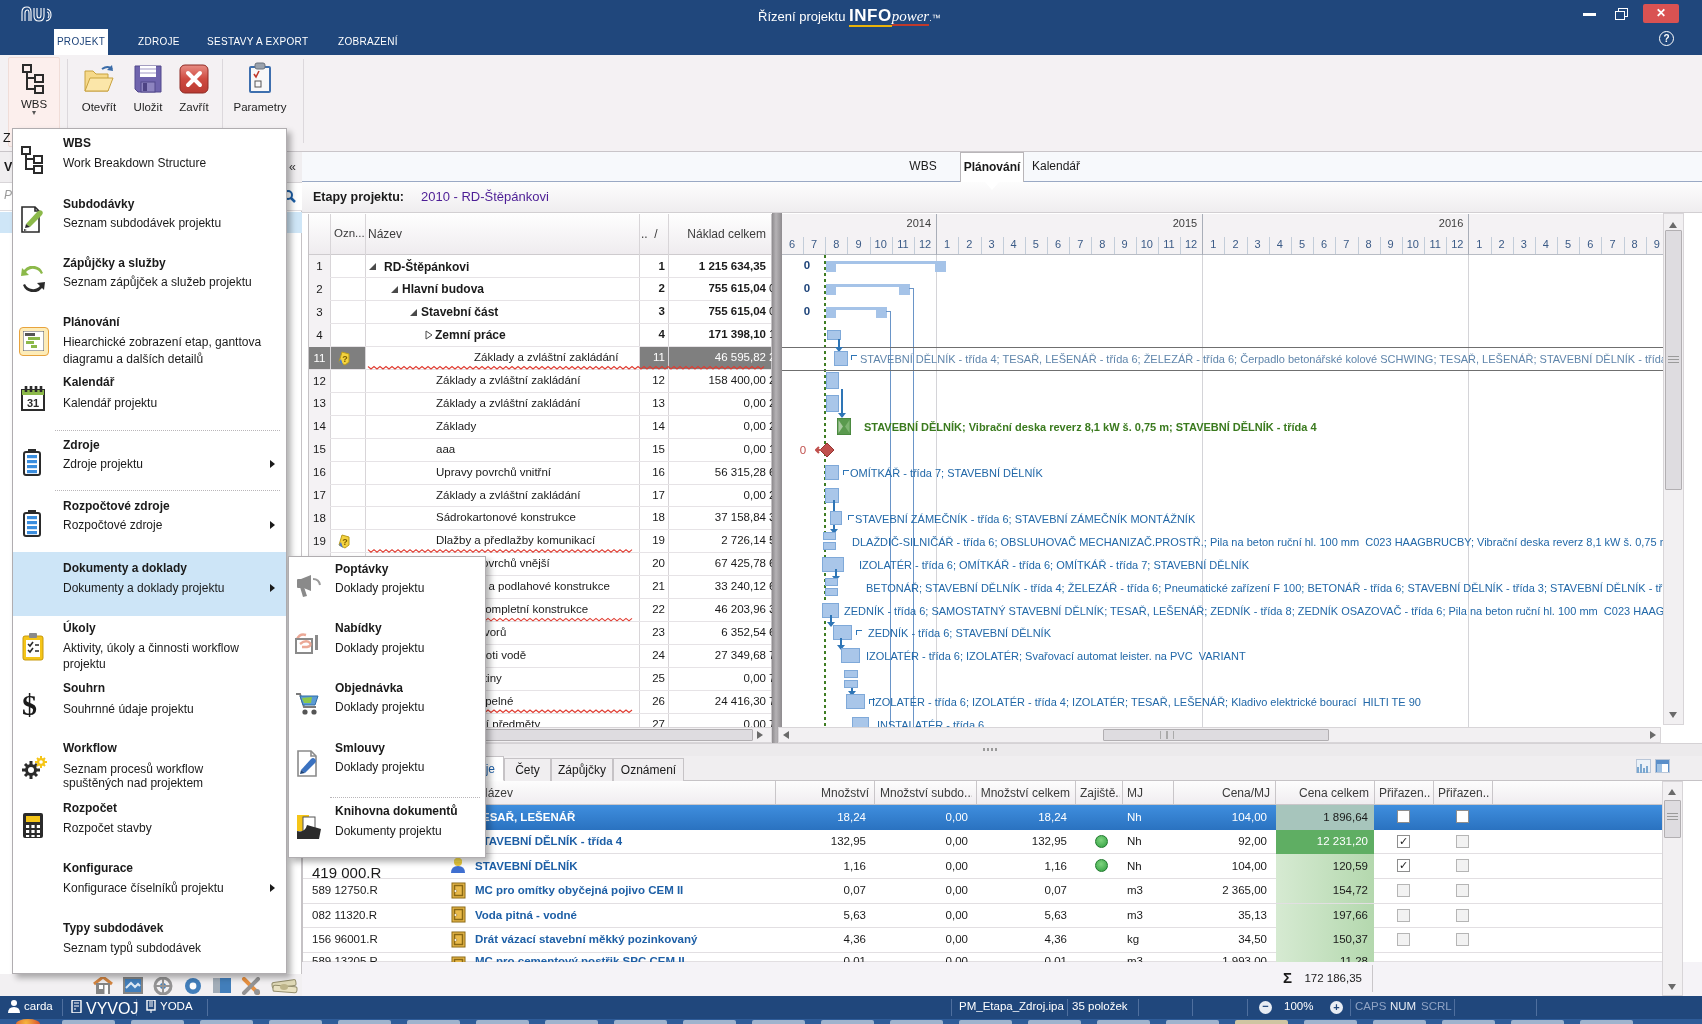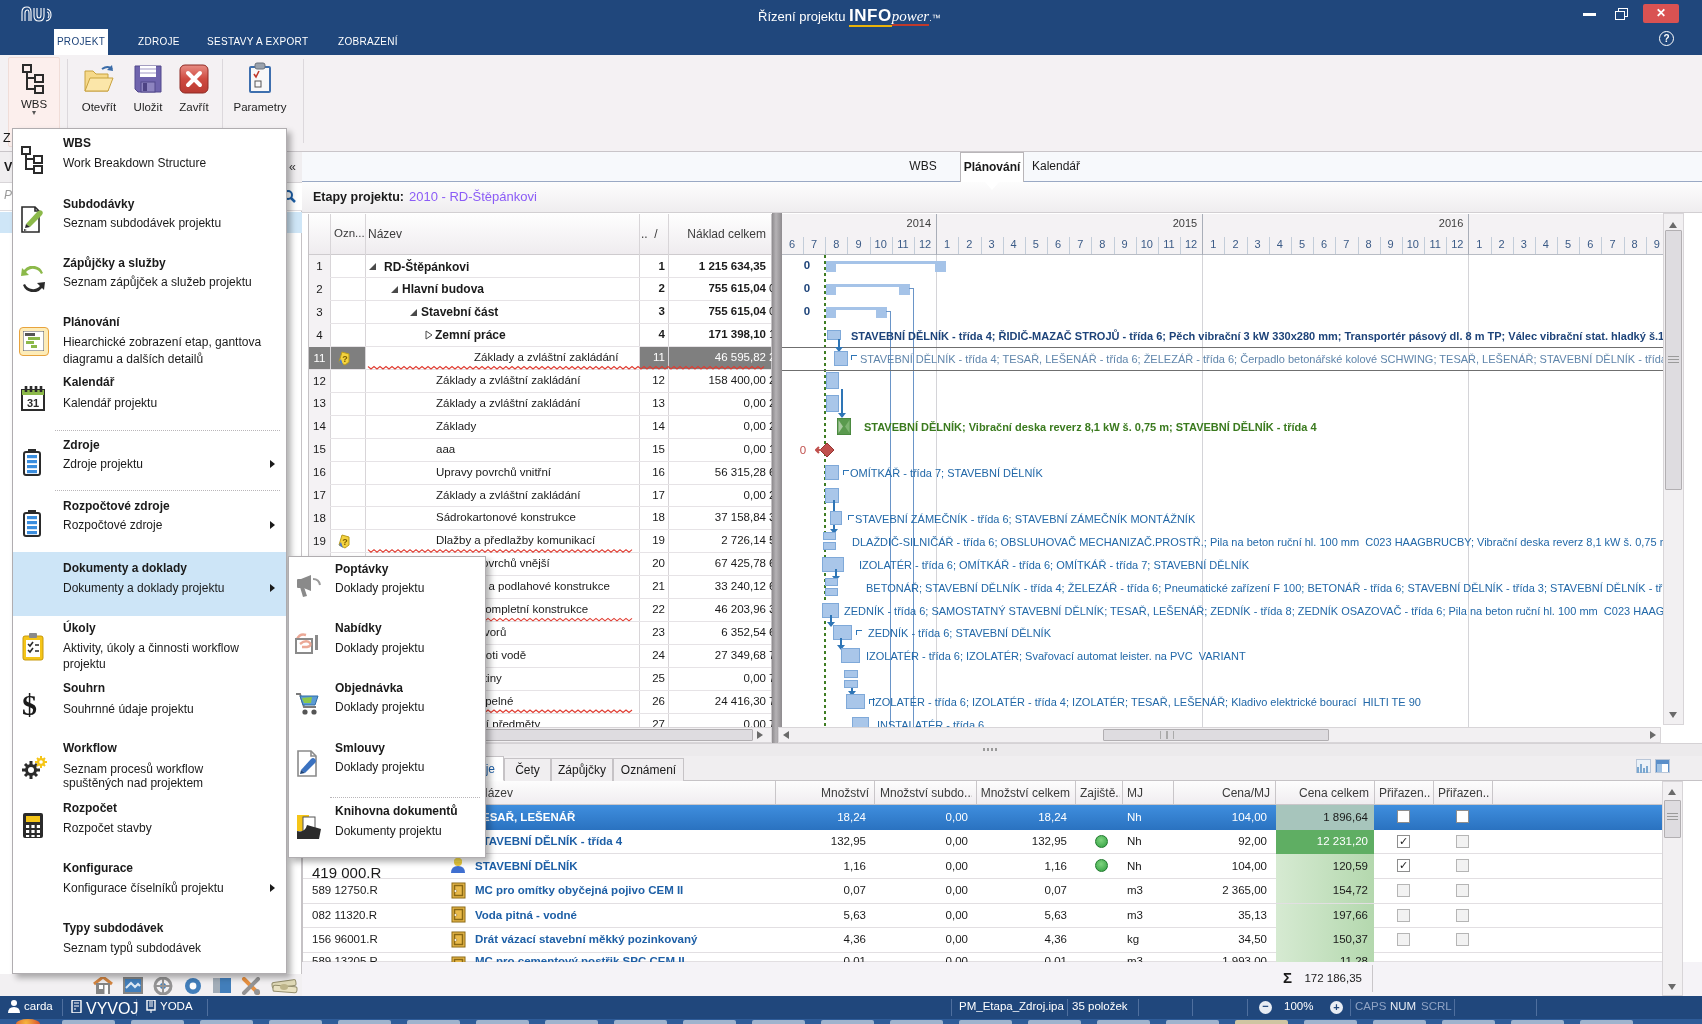--- a/index.html
+++ b/index.html
@@ -174,21 +174,21 @@
         <rect x="1" y="8" width="24" height="6" rx="2" fill="#e7e0bc" stroke="#8a845e" transform="rotate(4 13 11)"></rect>
         <ellipse cx="12" cy="9" rx="4" ry="3" fill="#b8ae7e"></ellipse>
       </g>
 </svg>
 <div id="tstrip" class="ab"></div>
 <div class="mtab ab" style="left:886px;width:74px">WBS</div>
 <div class="mtab act ab" style="left:960px;width:64px">Plánování</div>
 <div class="mtab ab" style="left:1026px;width:60px">Kalendář</div>
 <div id="etapy" class="ab"></div>
 <div class="ab" style="left:985px;top:182px;width:0;height:0;border-left:7px solid transparent;border-right:7px solid transparent;border-top:8px solid #fff"></div>
-<div class="ab" style="left:313px;top:189px;font-size:12.5px;font-weight:bold;color:#1a1a1a">Etapy projektu:<span style="font-weight:normal;color:#8b5cf6;font-size:13px;margin-left:5px">2010 - RD-Štěpánkovi</span></div>
+<div class="ab" style="left:313px;top:189px;font-size:12.5px;font-weight:bold;color:#1a1a1a">Etapy projektu:<span style="font-weight:normal;color:#4c1d95;font-size:13px;margin-left:17px">2010 - RD-Štěpánkovi</span></div>
 <div class="ab" style="left:308px;top:214px;width:464px;height:529px;background:#fff;border:1px solid #c5c2c5;border-bottom:none"></div>
 <div class="ab" style="left:309px;top:214px;width:462px;height:41px;background:linear-gradient(#fefefe,#efecef);border-bottom:1px solid #cecbce"></div>
 <div class="ab" style="left:334px;top:227px;font-size:11.5px;color:#3c3c3c">Ozn...</div>
 <div class="ab" style="left:368px;top:227px;font-size:12px;color:#3c3c3c">Název</div>
 <div class="ab" style="left:641px;top:227px;font-size:12px;color:#3c3c3c">..&nbsp;&nbsp;/</div>
 <div class="ab" style="left:666px;top:227px;width:100px;text-align:right;font-size:12px;color:#3c3c3c">Náklad celkem</div>
 <div class="ab" style="left:330px;top:214px;width:1px;height:513px;background:#d8d5d8"></div>
 <div class="ab" style="left:365px;top:214px;width:1px;height:513px;background:#d8d5d8"></div>
 <div class="ab" style="left:639px;top:214px;width:1px;height:513px;background:#d8d5d8"></div>
 <div class="ab" style="left:668px;top:214px;width:1px;height:513px;background:#d8d5d8"></div>
@@ -464,21 +464,20 @@
 <div class="ab" style="left:826.0px;top:306.8px;width:60.5px;height:3.5px;background:#a5c3e8"></div>
 <div class="ab" style="left:875.5px;top:306.8px;width:11px;height:11px;background:#a5c3e8"></div>
 <div class="ab num" style="left:801px;top:259.4px;width:12px;text-align:center;font-weight:bold;color:#1d4379">0</div>
 <div class="ab num" style="left:801px;top:282.3px;width:12px;text-align:center;font-weight:bold;color:#1d4379">0</div>
 <div class="ab num" style="left:801px;top:305.2px;width:12px;text-align:center;font-weight:bold;color:#1d4379">0</div>
 <div class="ab" style="left:909px;top:288.3px;width:5px;height:1px;background:#6a95c8"></div>
 <div class="ab" style="left:886px;top:311.2px;width:5px;height:1px;background:#6a95c8"></div>
 <div class="bar ab" style="left:827.0px;top:329.6px;width:14.0px;height:10.0px"></div>
 <div class="ab" style="left:838.0px;top:339.1px;width:1.5px;height:8.9px;background:#2e75b6"></div>
 <div class="ab" style="left:835.0px;top:347.1px;width:0;height:0;border-left:4px solid transparent;border-right:4px solid transparent;border-top:5px solid #2e75b6"></div>
-<div class="gt" style="left:851px;top:329.6px;font-weight:bold;color:#1d4379">STAVEBNÍ DĚLNÍK - třída 4; ŘIDIČ-MAZAČ STROJŮ - třída 6; Pěch vibrační 3 kW 330x280 mm; Transportér pásový dl. 8 m TP; Válec vibrační stat. hladký š.1</div>
 <div class="bar ab" style="left:834.0px;top:351.1px;width:14.0px;height:15.0px"></div>
 <div class="ab" style="left:851.0px;top:355.1px;width:6px;height:5px;border-left:1px solid #2e75b6;border-top:1px solid #2e75b6"></div>
 <div class="gt" style="left:860px;top:352.6px;color:#5f85ab">STAVEBNÍ DĚLNÍK - třída 4; TESAŘ, LEŠENÁŘ - třída 6; ŽELEZÁŘ - třída 6; Čerpadlo betonářské kolové SCHWING; TESAŘ, LEŠENÁŘ; STAVEBNÍ DĚLNÍK - třída 3; S</div>
 <div class="bar ab" style="left:826.0px;top:372.4px;width:13.0px;height:17.0px"></div>
 <div class="ab" style="left:841.0px;top:388.9px;width:1.5px;height:24.8px;background:#2e75b6"></div>
 <div class="ab" style="left:838.0px;top:412.7px;width:0;height:0;border-left:4px solid transparent;border-right:4px solid transparent;border-top:5px solid #2e75b6"></div>
 <div class="bar ab" style="left:826.0px;top:395.3px;width:13.0px;height:17.0px"></div>
 <svg class="ab" style="left:837px;top:418.2px" width="14" height="17" viewBox="0 0 14 17">
       <rect x="0" y="0" width="14" height="17" fill="#5a9a4e" stroke="#3c7a33"></rect>
       <path d="M1.5 2 L6 8.5 L1.5 15 Z" fill="#a9c9a0"></path>

